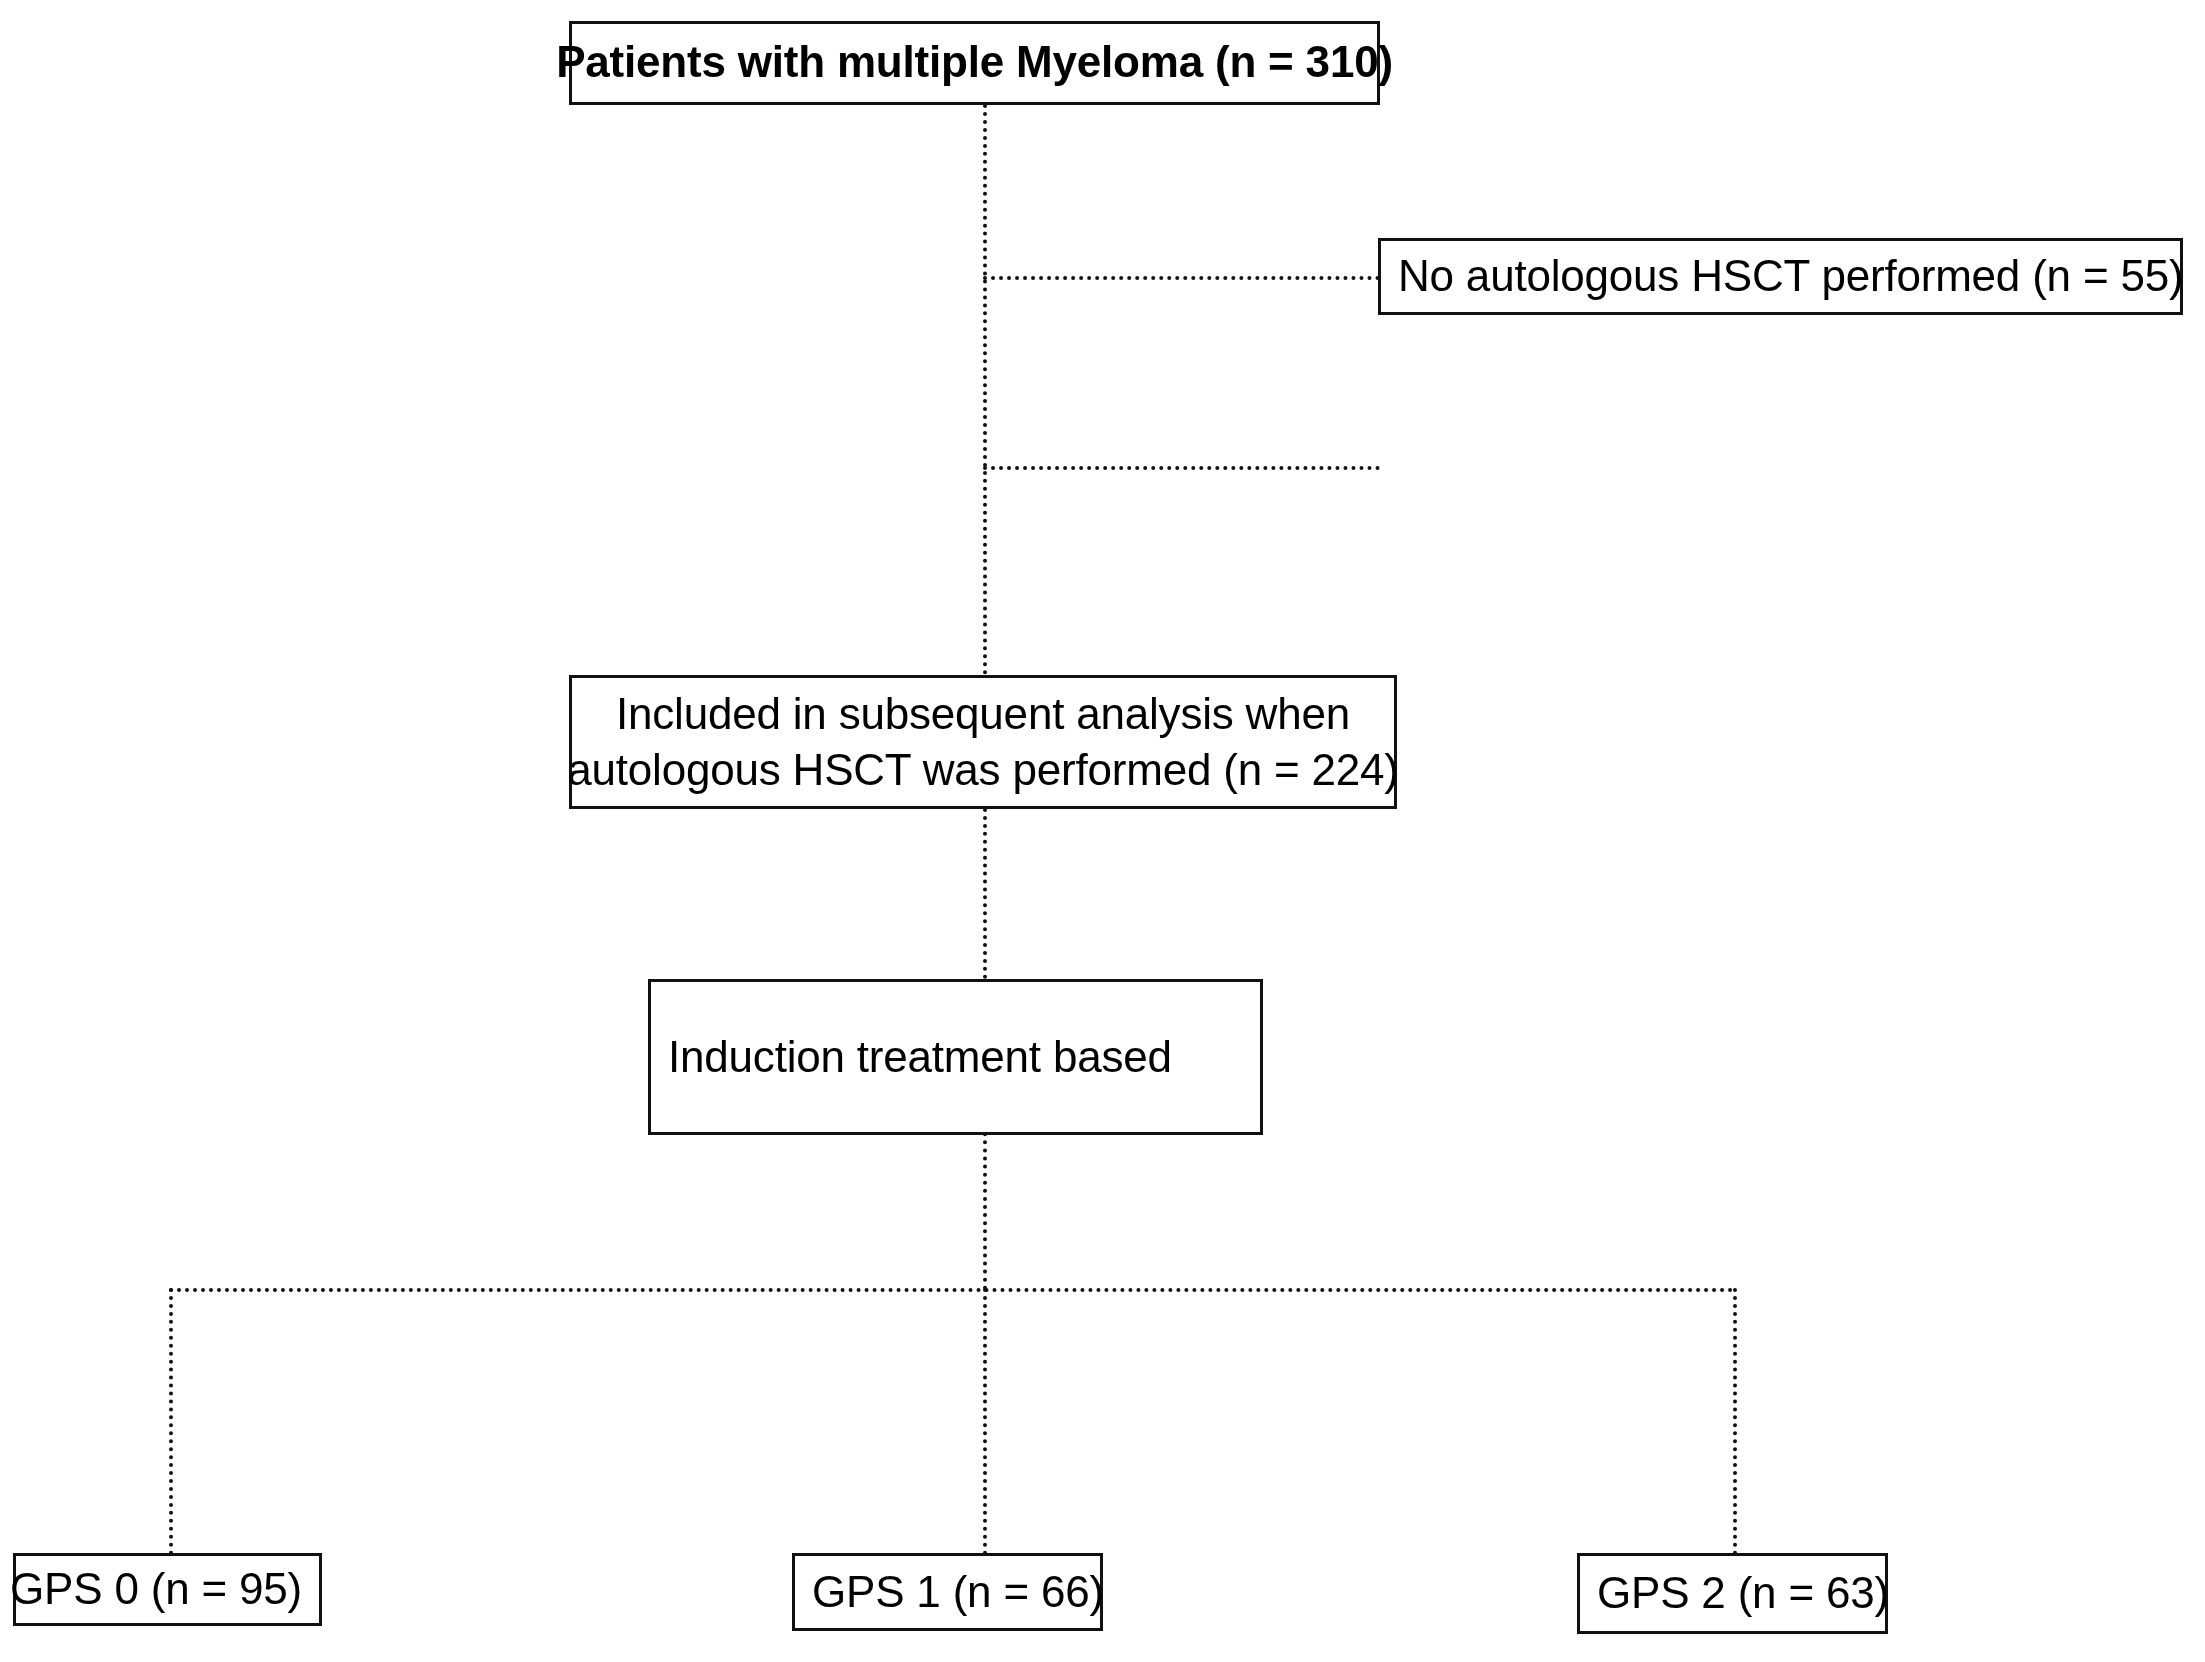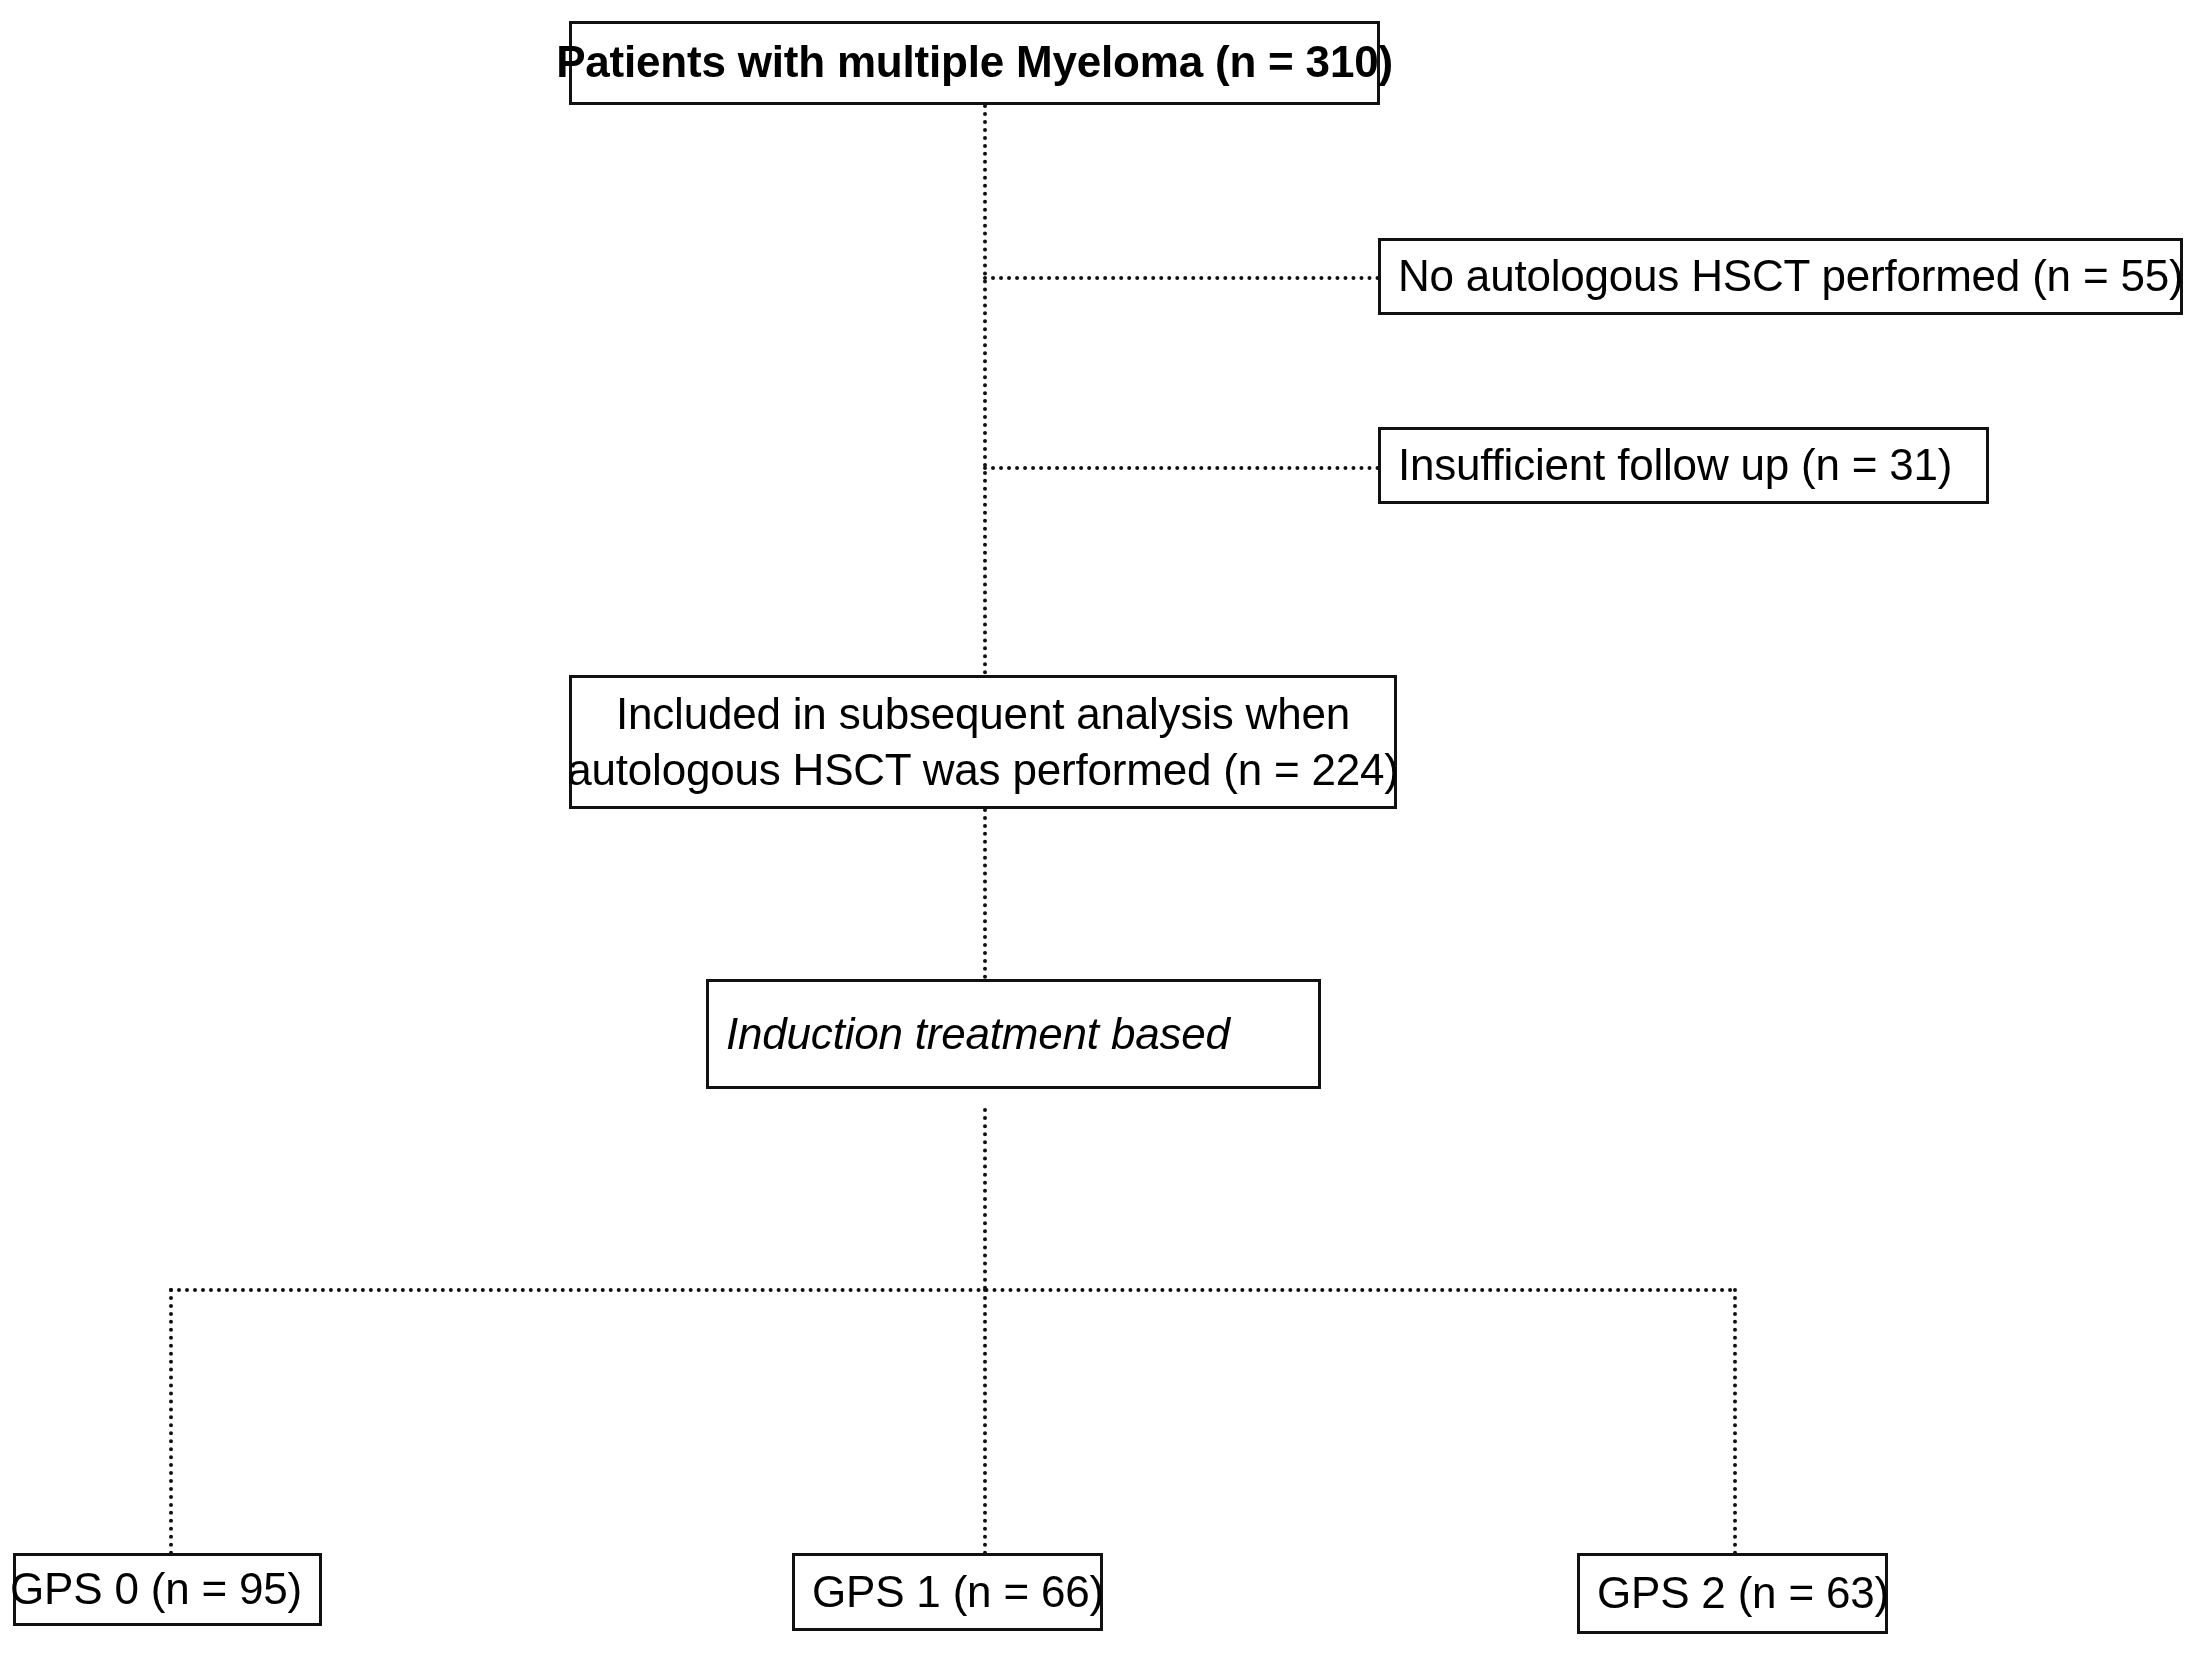--- a/index.html
+++ b/index.html
@@ -80,30 +80,27 @@
   <div class="conn-v" style="left:1733px; top:1288px; height:267px;"></div>
 
   <div class="node center-text" style="left:569px; top:20.6px; width:811px; height:84px;">
     <span class="line">Patients with multiple Myeloma (n = 310)</span>
   </div>
 
   <div class="node" style="left:1378px; top:238px; width:805px; height:77px;">
     <span class="line">No autologous HSCT performed (n = 55)</span>
   </div>
 
-  <div class="node" style="left:1378px; top:427px; width:611px; height:77px;">
-    <span class="line">Insufficient follow up (n = 31)</span>
-  </div>
 
   <div class="node" style="left:569px; top:675px; width:828px; height:134px;align-items:center;">
     <span class="line">Included in subsequent analysis when</span>
     <span class="line">autologous HSCT was performed (n = 224)</span>
   </div>
 
-  <div class="node" style="left:706px; top:979px; width:615px; height:110px;font-style:italic;">
+  <div class="node" style="left:648px; top:979px; width:615px; height:156px;">
     <span class="line">Induction treatment based</span>
   </div>
 
   <div class="node" style="left:13px; top:1553px; width:309px; height:73px;align-items:flex-end;">
     <span class="line">GPS 0 (n = 95)</span>
   </div>
 
   <div class="node" style="left:792px; top:1553px; width:311px; height:78px;">
     <span class="line">GPS 1 (n = 66)</span>
   </div>

